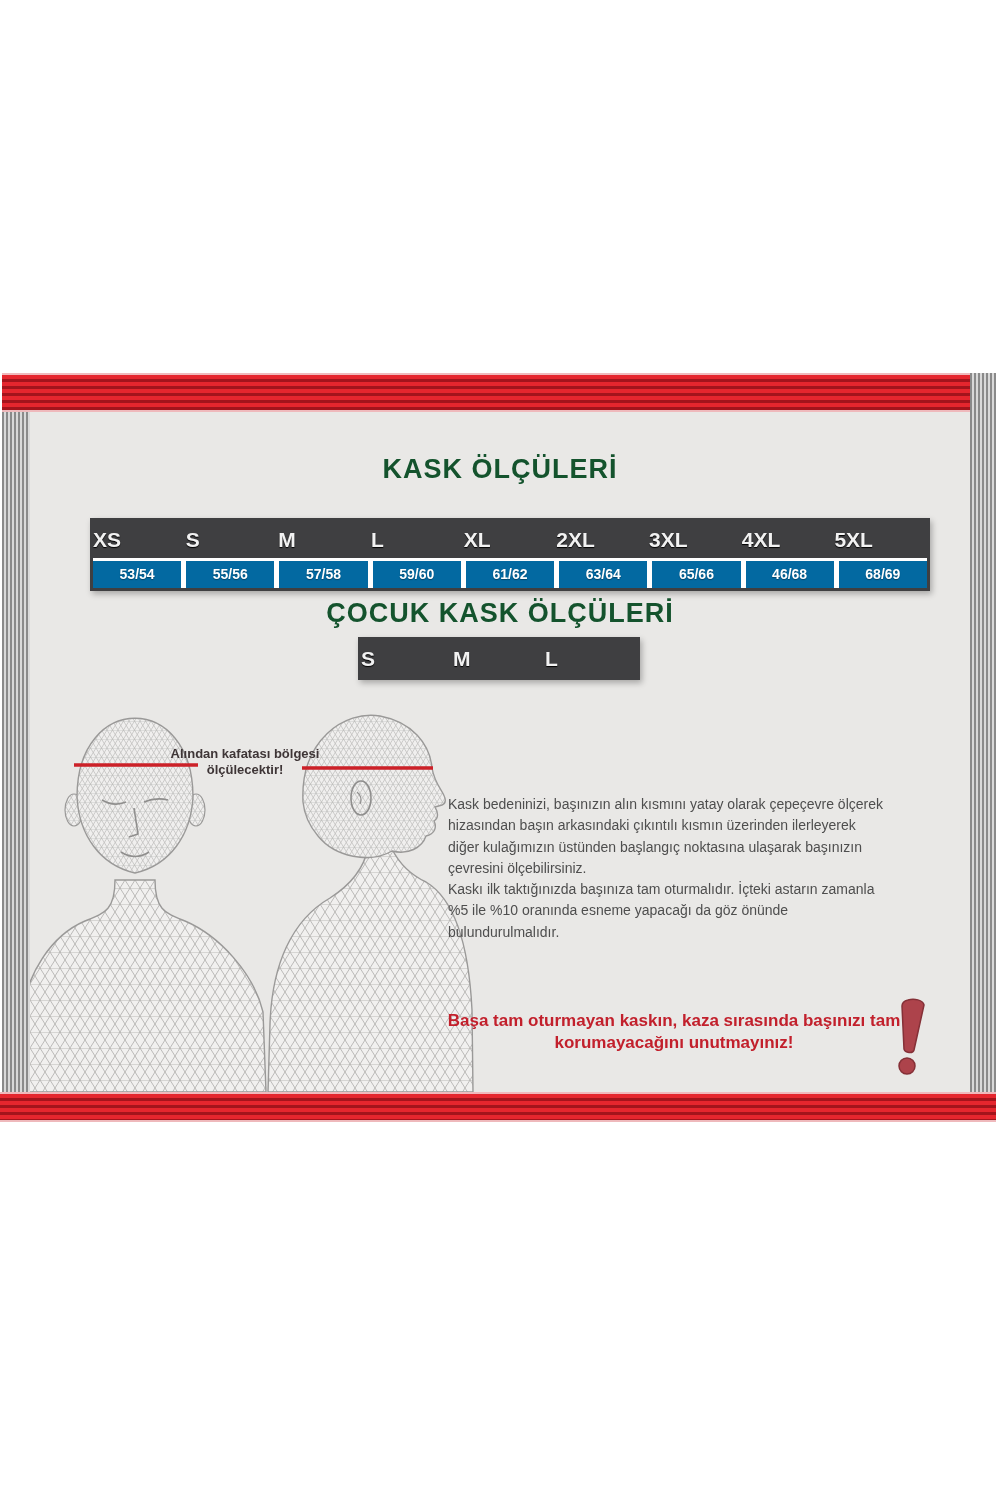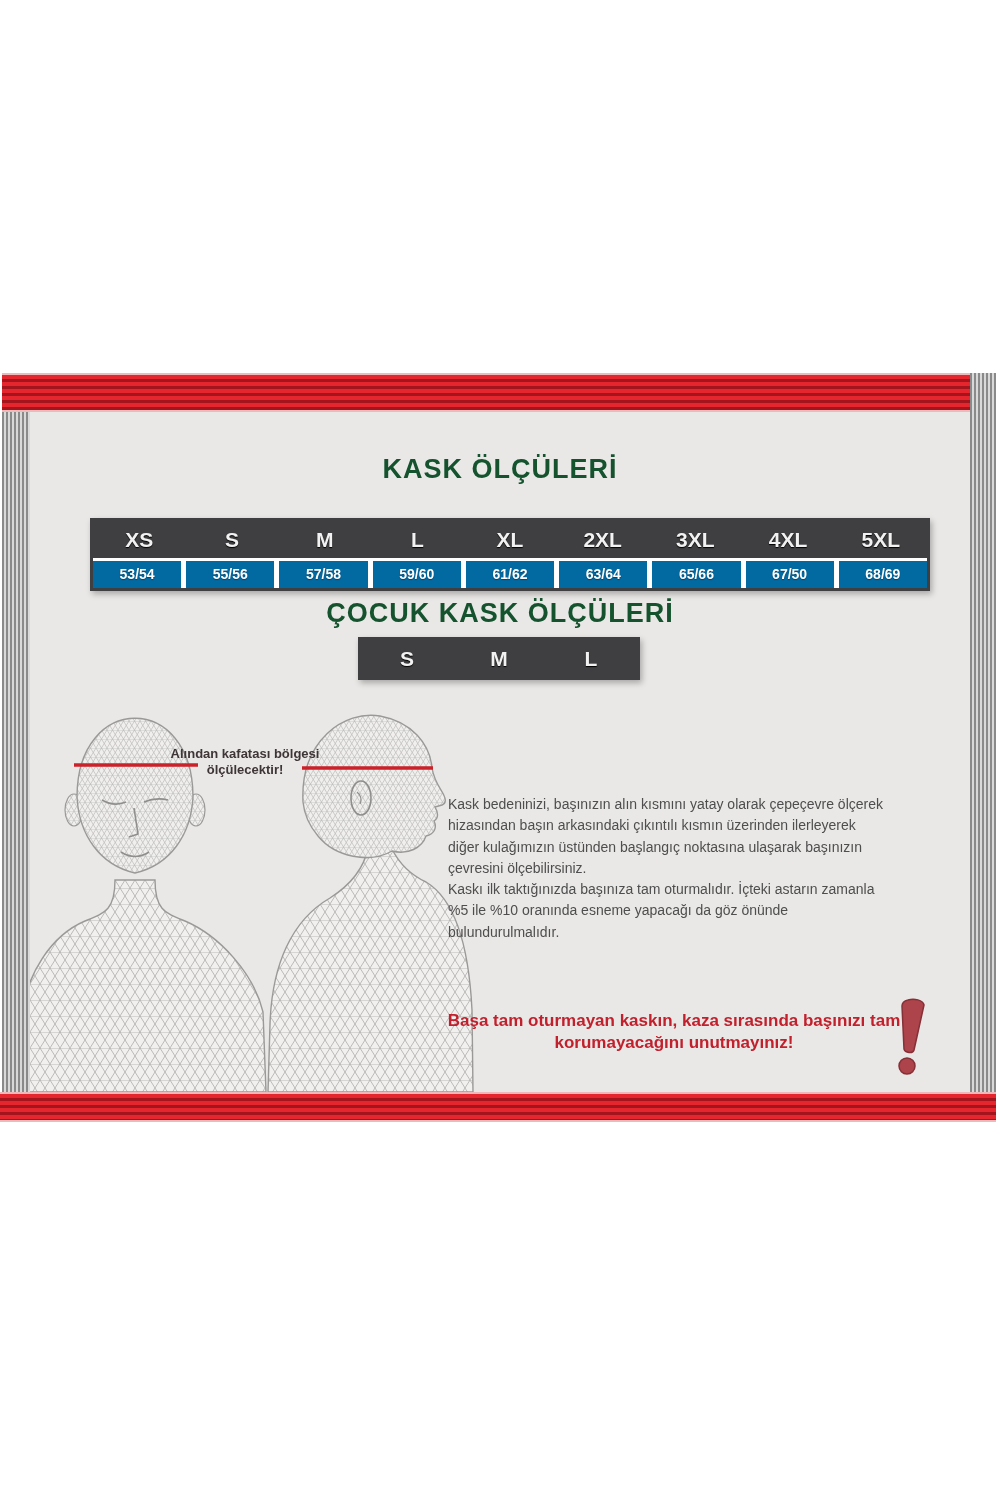--- a/index.html
+++ b/index.html
@@ -31,21 +31,21 @@
   .title-child { top:186px; }
 
   .size-table {
     position:absolute; background:#3f3f41; padding:3px; box-sizing:border-box;
     box-shadow:2px 3px 6px rgba(0,0,0,0.28);
   }
   .table-adult { left:60px;  top:106px; width:840px; }
   .table-child { left:328px; top:225px; width:282px; }
   .size-header { display:flex; height:37px; align-items:center; }
   .size-header .cell {
-    flex:1; text-align:center; color:#f2f2f2; font-size:21px; font-weight:bold;
+    flex:1; text-align:left; color:#f2f2f2; font-size:21px; font-weight:bold;
     text-shadow:0 1px 1px #000;
   }
   .size-values { display:flex; gap:5px; background:#ffffff; padding-top:3px; }
   .size-values .cell {
     flex:1; height:27px; line-height:27px; background:#0369a1; text-align:center;
     color:#ffffff; font-size:14px; font-weight:bold; text-shadow:0 1px 1px rgba(0,0,0,0.35);
   }
 
   .figures { position:absolute; left:0; top:300px; width:450px; height:380px; }
 
@@ -93,21 +93,21 @@
           <div class="cell">5XL</div>
         </div>
         <div class="size-values">
           <div class="cell">53/54</div>
           <div class="cell">55/56</div>
           <div class="cell">57/58</div>
           <div class="cell">59/60</div>
           <div class="cell">61/62</div>
           <div class="cell">63/64</div>
           <div class="cell">65/66</div>
-          <div class="cell">67/50</div>
+          <div class="cell">46/68</div>
           <div class="cell">68/69</div>
         </div>
       </div>
 
       <div class="sec-title title-child">ÇOCUK KASK ÖLÇÜLERİ</div>
 
       <div class="size-table table-child">
         <div class="size-header">
           <div class="cell">S</div>
           <div class="cell">M</div>

